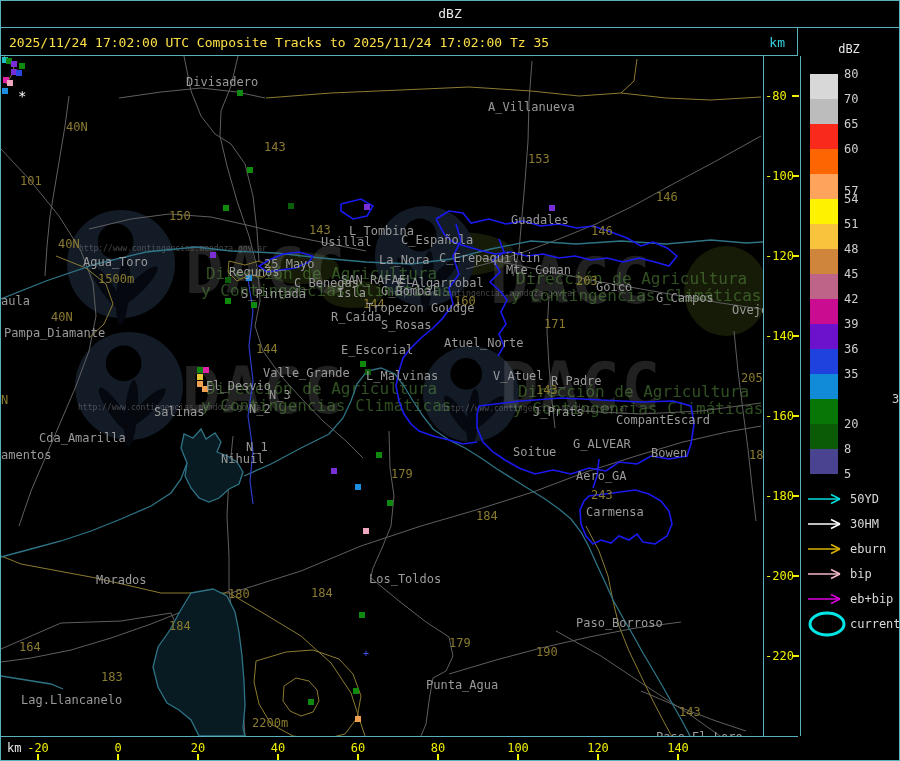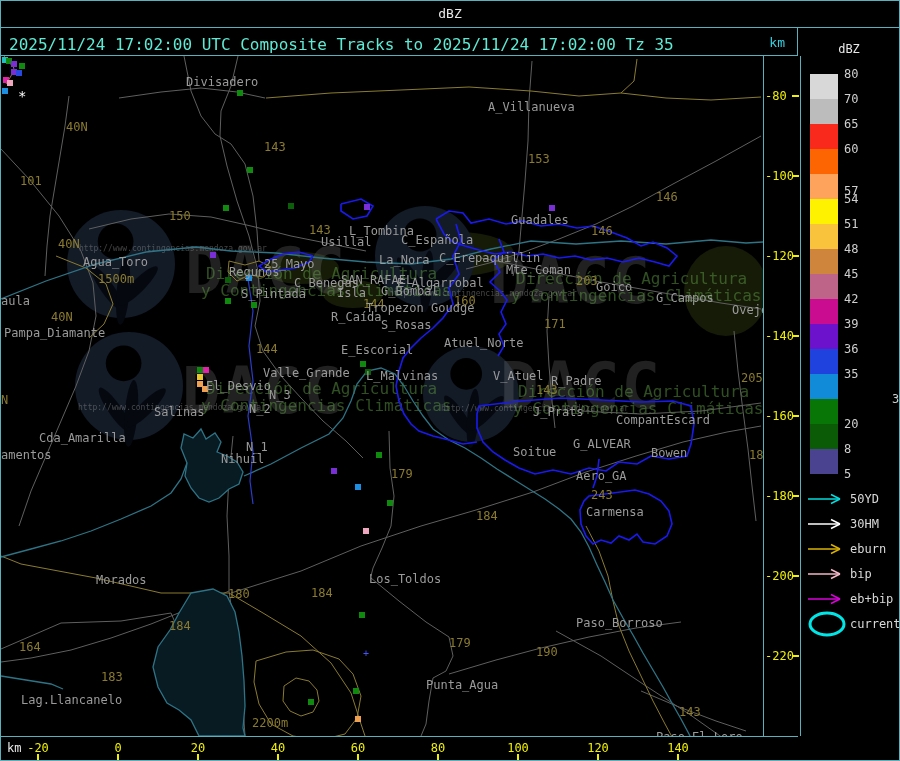--- a/index.html
+++ b/index.html
@@ -4,21 +4,21 @@
 <style>
   html,body{margin:0;padding:0;background:#000;}
   #app{position:relative;width:900px;height:761px;background:#000;
        font-family:"DejaVu Sans Mono",monospace;border:1px solid #57b2bd;
        box-sizing:border-box;overflow:hidden;}
   .abs{position:absolute;box-sizing:border-box;}
   #titlebar{left:0;top:0;width:898px;height:27px;border-bottom:1px solid #57b2bd;
             color:#e8e8e8;text-align:center;line-height:25px;font-size:13px;}
   #header{left:0;top:27px;width:797px;height:28px;border-bottom:1px solid #57b2bd;
           border-right:1px solid #57b2bd;}
-  #ts{position:absolute;left:8px;top:7px;color:#5eead4;font-size:16px;white-space:pre;}
+  #ts{position:absolute;left:8px;top:7px;color:#fde047;font-size:13px;white-space:pre;}
   #km-h{position:absolute;right:12px;top:7px;color:#35d0e0;font-size:13px;}
   #map{left:0;top:55px;width:762px;height:680px;overflow:hidden;}
   #raxis{left:762px;top:55px;width:35px;height:680px;border-left:1px solid #57b2bd;
          border-right:1px solid #57b2bd;padding-left:36px;}
   .ray{position:absolute;left:1px;color:#f0f000;font-size:12px;height:12px;line-height:12px;}
   .rtick{position:absolute;width:7px;height:2px;background:#f0f000;right:1px;}
   #baxis{left:0;top:735px;width:797px;height:24px;border-top:1px solid #57b2bd;}
   #bkm{position:absolute;left:6px;top:4px;color:#e8e8e8;font-size:12px;}
   .bx{position:absolute;top:4px;color:#f0f000;font-size:12px;transform:translateX(-50%);}
   .btick{position:absolute;top:17px;width:2px;height:6px;background:#f0f000;transform:translateX(-50%);}

